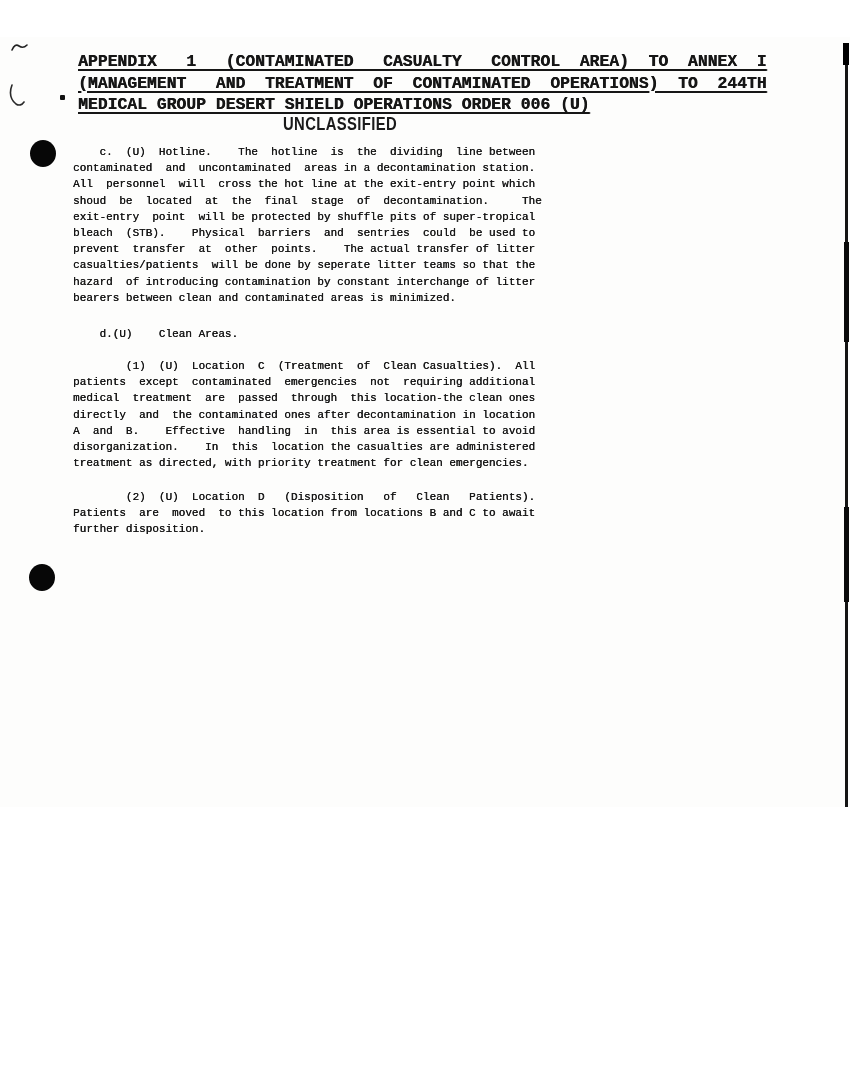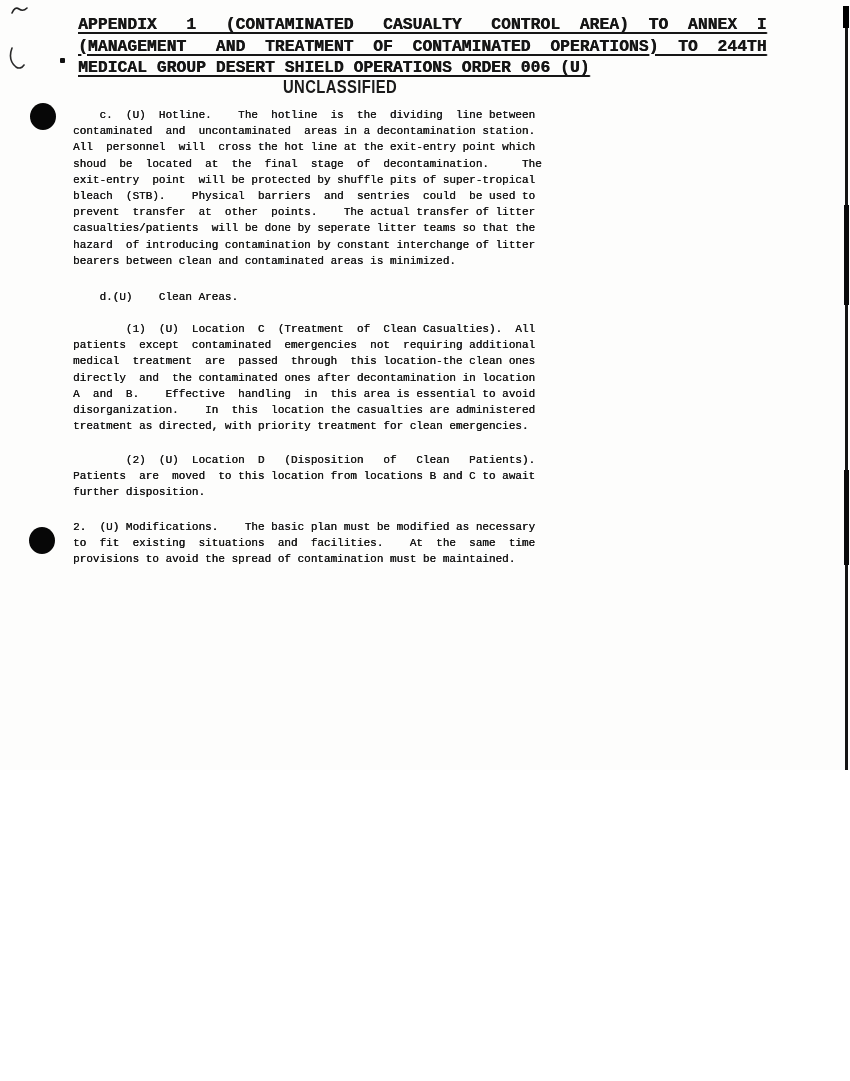--- a/index.html
+++ b/index.html
@@ -7,20 +7,21 @@
     padding: 0;
     background: #ffffff;
   }
   .page {
     position: relative;
     width: 850px;
     height: 770px;
     background: #fdfdfc;
     overflow: hidden;
     color: #161616;
+    margin-top: 37px;
   }
   .mono {
     font-family: "Liberation Mono", "DejaVu Sans Mono", monospace;
     font-size: 11px;
     line-height: 16.2px;
     white-space: pre;
     text-shadow: 0.3px 0 0 currentColor;
     margin: 0;
   }
   .para {
@@ -134,23 +135,20 @@
 medical  treatment  are  passed  through  this location-the clean ones
 directly  and  the contaminated ones after decontamination in location
 A  and  B.    Effective  handling  in  this area is essential to avoid
 disorganization.    In  this  location the casualties are administered
 treatment as directed, with priority treatment for clean emergencies.</pre>
 
   <pre class="mono para" style="top:452px;">        (2)  (U)  Location  D   (Disposition   of   Clean   Patients).
 Patients  are  moved  to this location from locations B and C to await
 further disposition.</pre>
 
-  <pre class="mono para" style="top:519px;">2.  (U) Modifications.    The basic plan must be modified as necessary
-to  fit  existing  situations  and  facilities.    At  the  same  time
-provisions to avoid the spread of contamination must be maintained.</pre>
 
   <div class="mono page-num">I-1-8</div>
   <div class="sans-banner" style="left:352px; top:1030px;">UNCLASSIFIED</div>
 
   <div class="scan-seg seg-main"></div>
   <div class="scan-seg seg-top"></div>
   <div class="scan-seg seg-mid-a"></div>
   <div class="scan-seg seg-mid-b"></div>
   <div class="scan-seg seg-bottom"></div>
 

